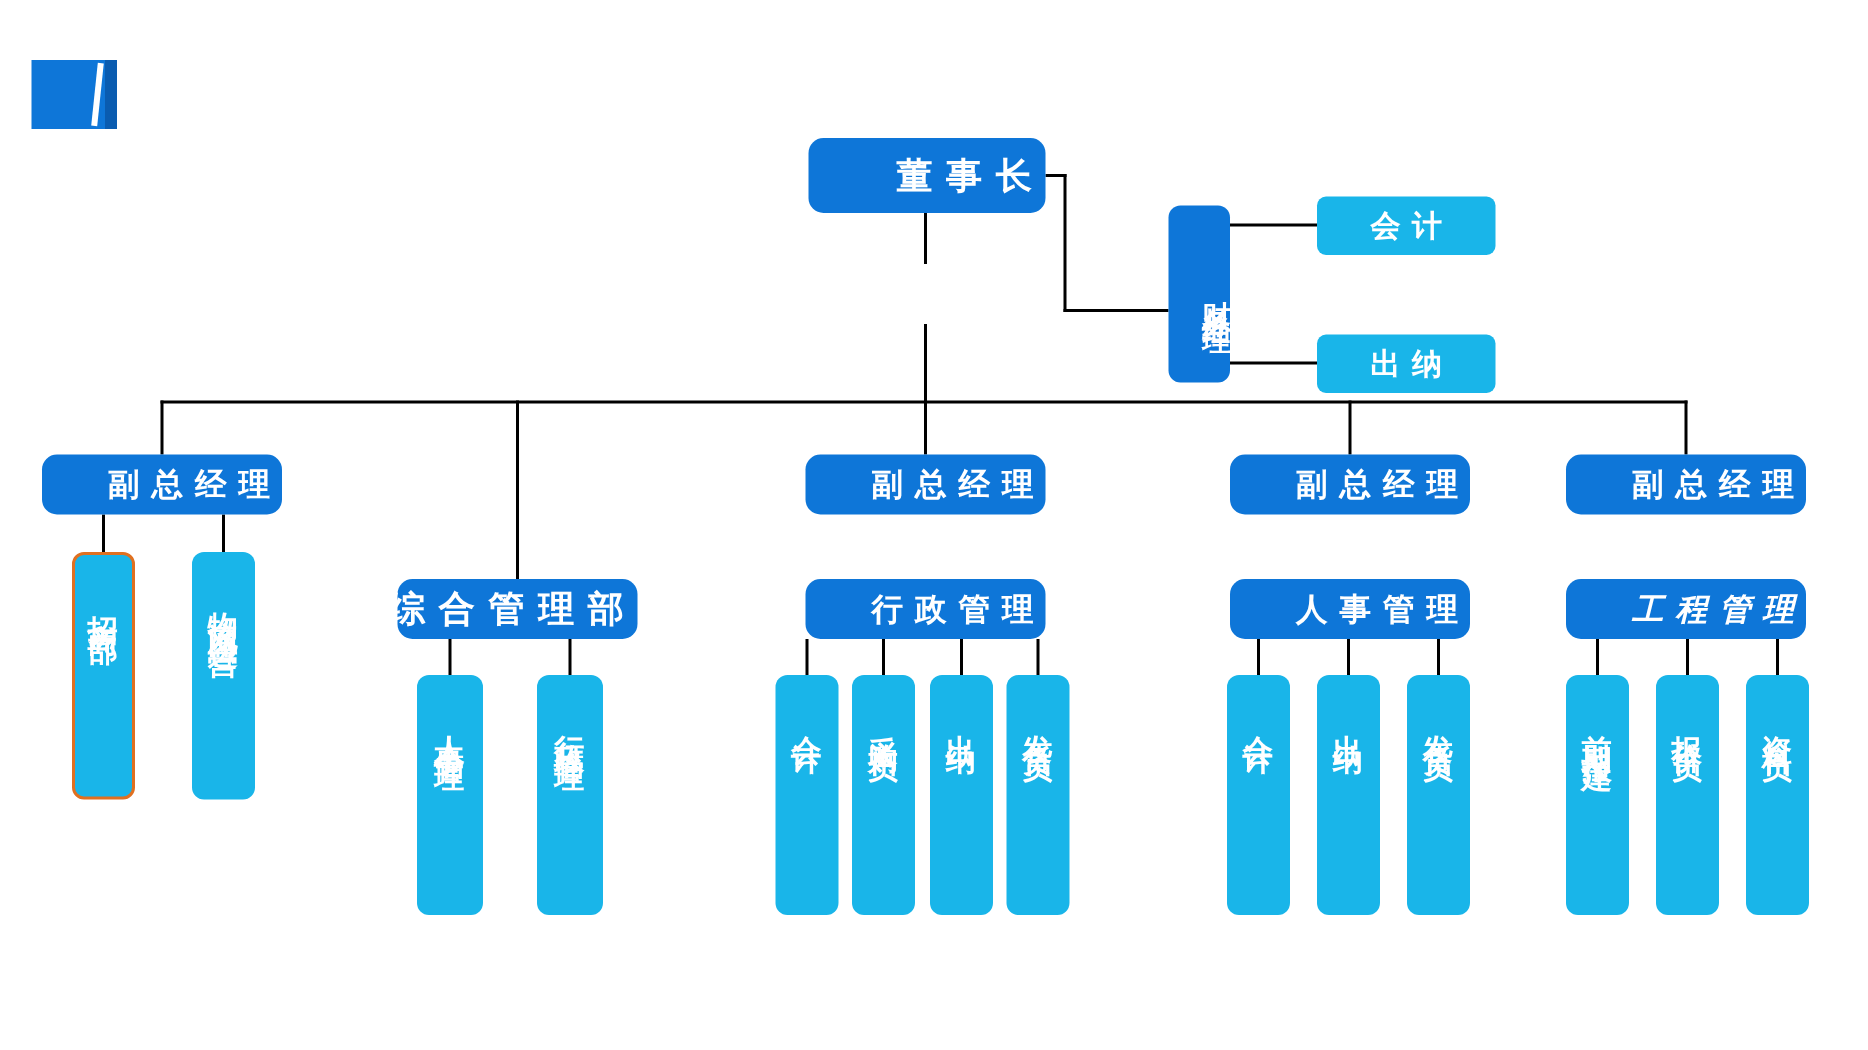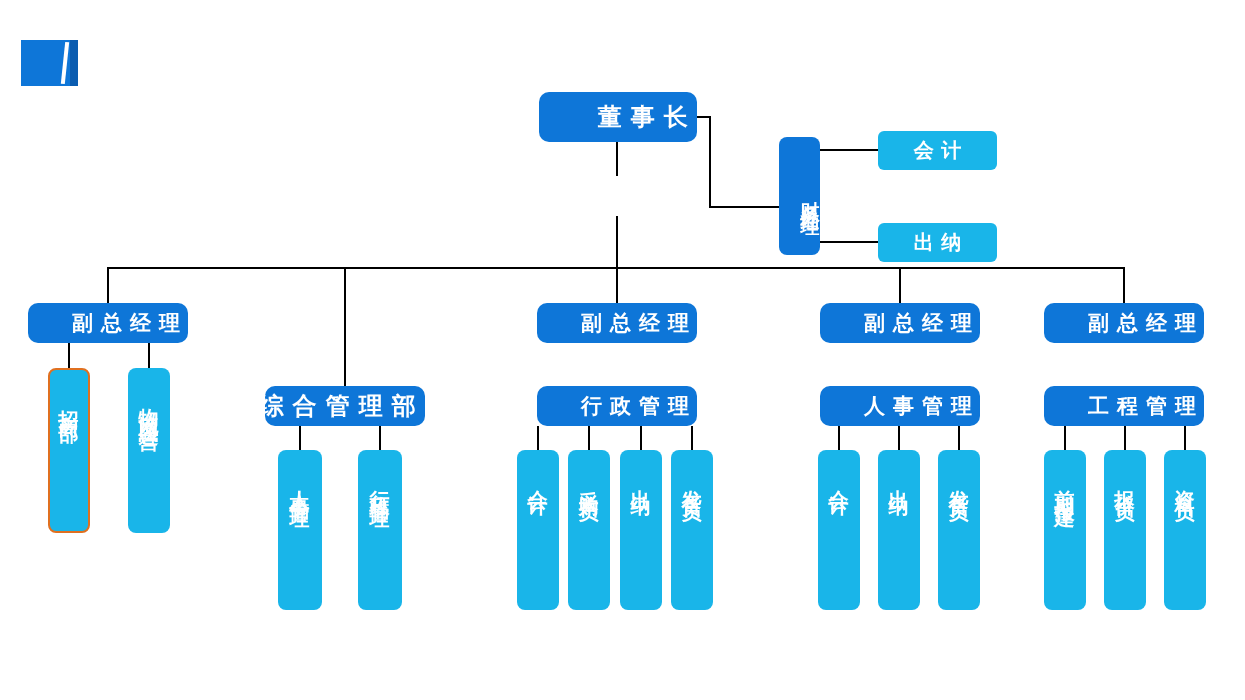--- a/index.html
+++ b/index.html
@@ -136,21 +136,21 @@
 
   <div class="node dark h" style="left:265px;top:386px;width:160px;height:40px;font-size:24px;padding-left:20px;">
     <span>综合管理部</span>
   </div>
   <div class="node dark h" style="left:537px;top:386px;width:160px;height:40px;font-size:21px;">
     <span>行政管理</span>
   </div>
   <div class="node dark h" style="left:820px;top:386px;width:160px;height:40px;font-size:21px;">
     <span>人事管理</span>
   </div>
-  <div class="node dark h" style="left:1044px;top:386px;width:160px;height:40px;font-size:21px;">
+  <div class="node dark h" style="left:1044px;top:386px;width:160px;height:40px;font-size:21px;font-style:italic;">
     <span>工程管理</span>
   </div>
 
   <div class="node cyan v accent-frame" style="left:48px;top:368px;width:42px;height:165px;font-size:20px;">
     <span>招商部</span>
   </div>
   <div class="node cyan v" style="left:128px;top:368px;width:42px;height:165px;font-size:20px;">
     <span>物流网运营</span>
   </div>
 

